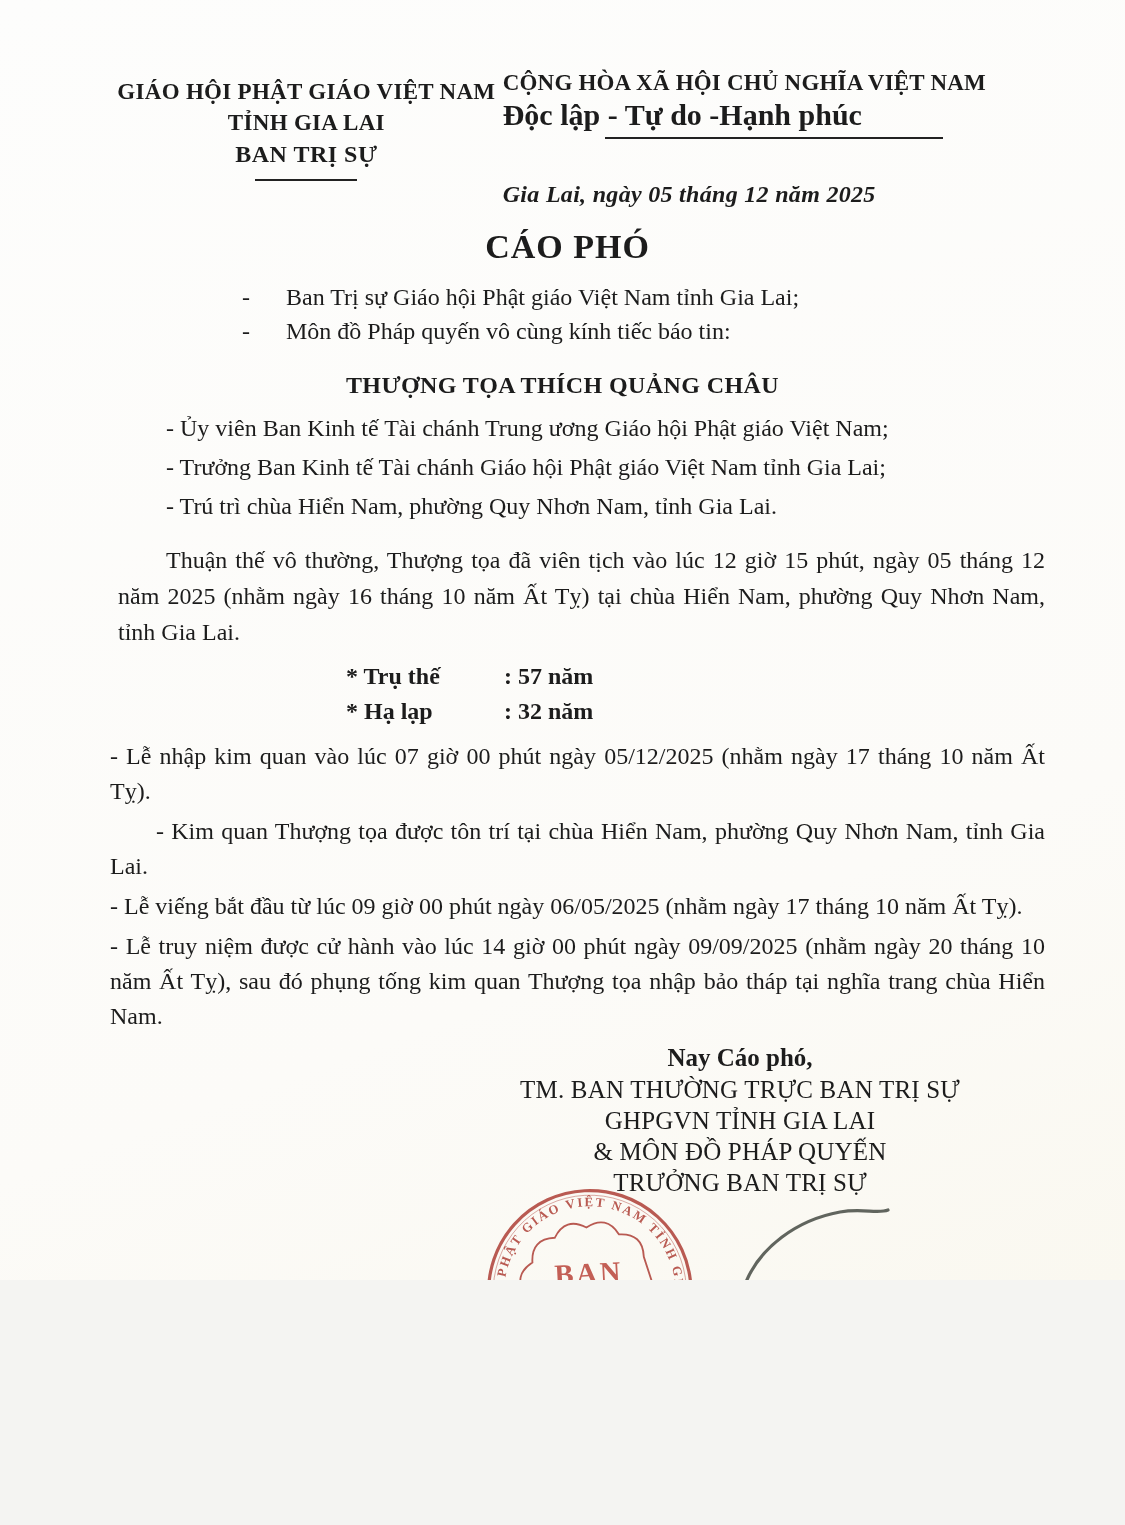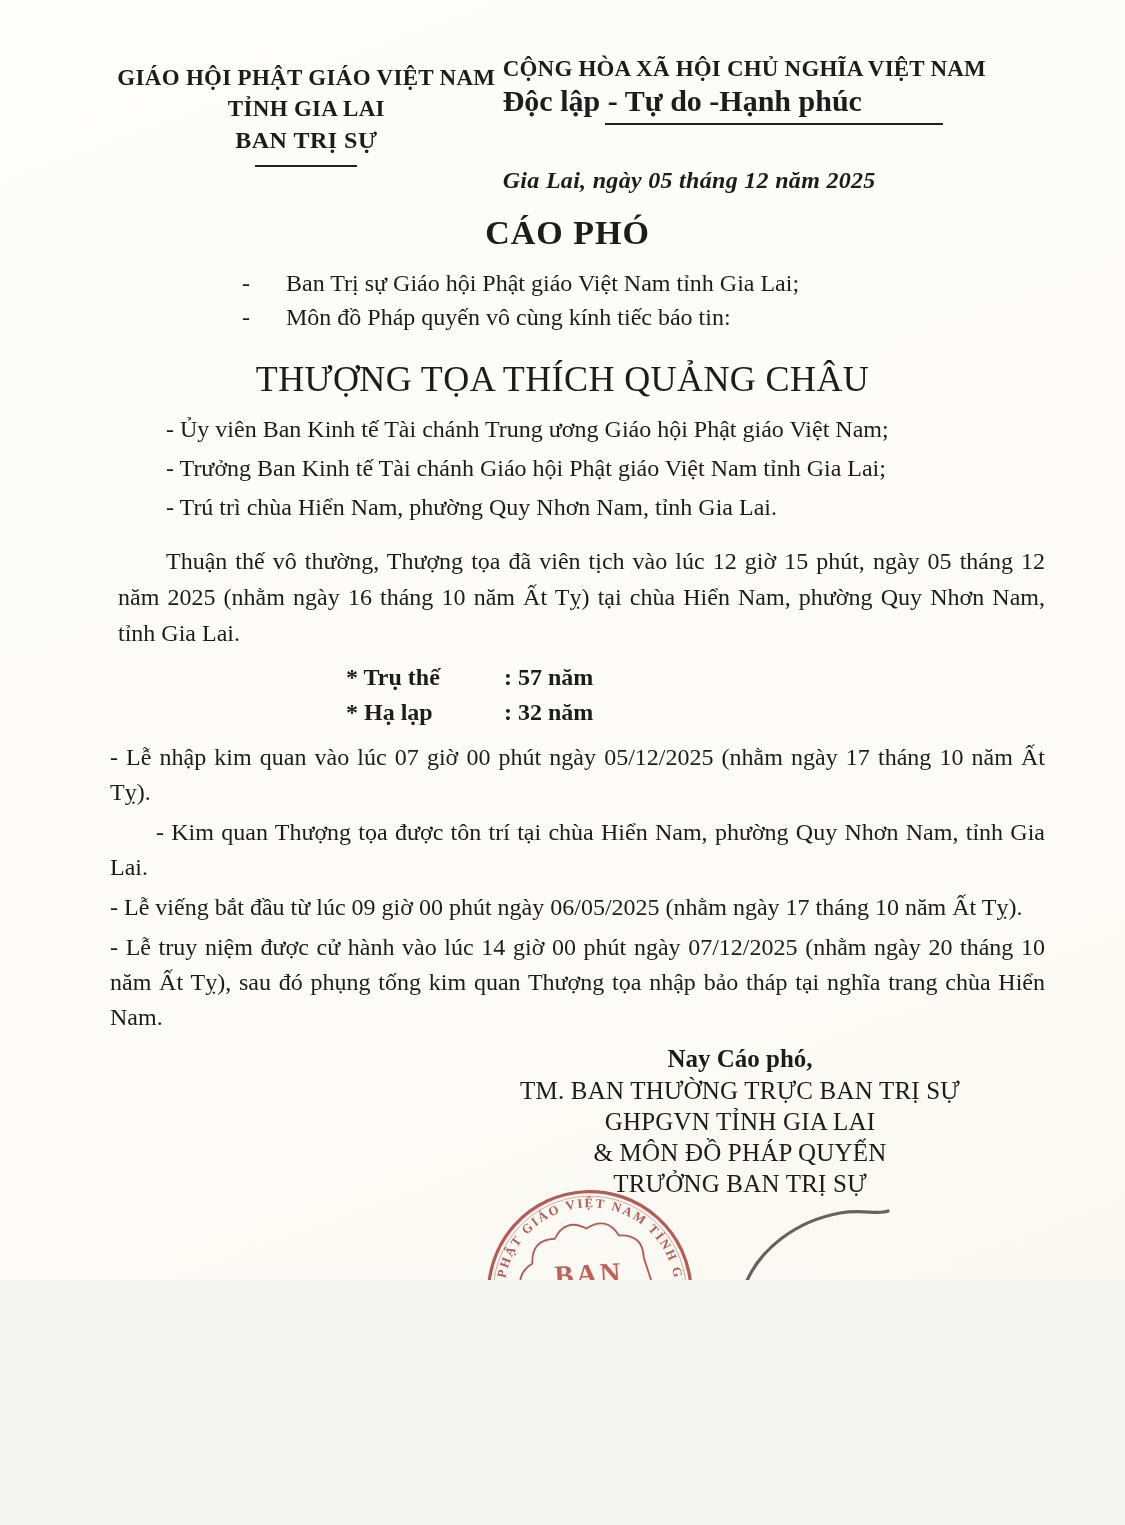--- a/index.html
+++ b/index.html
@@ -2,21 +2,21 @@
 <html><head>
 <meta charset="utf-8">
 <style>
   html,body{margin:0;padding:0;background:#f4f4f2;}
   .page{
     position:relative;
     width:1125px;height:1280px;
     margin:0 auto;
     background:linear-gradient(160deg,#fdfdfc 0%,#fcfbf8 70%,#faf8f0 100%);
     box-sizing:border-box;
-    padding:54px 80px 0 110px;
+    padding:68px 80px 0 110px;
     font-family:"Liberation Serif","DejaVu Serif",serif;
     color:#1c1c1c;
     overflow:hidden;
   }
   
   .hdr{display:flex;}
   .hdr-left{width:42%;text-align:center;padding-top:8px;}
   .hdr-left .l1,.hdr-left .l2{font-size:23px;font-weight:bold;line-height:31px;letter-spacing:.3px;}
   .hdr-left .l3{font-size:24px;font-weight:bold;line-height:32px;letter-spacing:.5px;}
   .rule-s{width:102px;border-top:2.5px solid #222;margin:9px auto 0;}
@@ -25,21 +25,21 @@
   .hdr-right .n2{font-size:30px;font-weight:bold;line-height:34px;}
   .rule-l{width:338px;border-top:2.5px solid #222;margin:5px auto 0;}
   .dateline{font-size:24px;font-style:italic;font-weight:bold;margin-top:42px;letter-spacing:.3px;}
   
   .title{font-size:34px;font-weight:bold;text-align:center;margin:20px 20px 0 0;letter-spacing:1px;}
   
   .intro{margin-top:14px;}
   .intro-item{display:flex;padding-left:132px;font-size:24px;line-height:34px;}
   .intro-item .dash{width:44px;flex:none;}
   
-  .deceased-name{font-size:36px;font-weight:normal;text-align:center;margin:24px 30px 0 0;letter-spacing:.4px;}
+  .deceased-name{font-size:24px;font-weight:bold;text-align:center;margin:24px 30px 0 0;letter-spacing:.4px;}
   .roles{margin-top:10px;padding-left:56px;}
   .role{font-size:24px;line-height:39px;}
   
   .announcement{margin:16px 0 0 8px;font-size:24px;line-height:36px;text-align:justify;text-indent:48px;}
   .stats{margin:9px 0 0 236px;}
   .stat-row{display:flex;font-size:24px;font-weight:bold;line-height:35px;}
   .stat-label{width:158px;flex:none;}
   .events{margin-top:10px;}
   .event{margin:0 0 5px 0;font-size:24px;line-height:35px;text-align:justify;}
   .event.indent{text-indent:46px;}
@@ -104,21 +104,21 @@
     <div class="stat-row">
       <span class="stat-label">* Hạ lạp</span>
       <span>: 32 năm</span>
     </div>
   </div>
 
   <div class="events">
     <p class="event">- Lễ nhập kim quan vào lúc 07 giờ 00 phút ngày 05/12/2025 (nhằm ngày 17 tháng 10 năm Ất Tỵ).</p>
     <p class="event indent">- Kim quan Thượng tọa được tôn trí tại chùa Hiển Nam, phường Quy Nhơn Nam, tỉnh Gia Lai.</p>
     <p class="event">- Lễ viếng bắt đầu từ lúc 09 giờ 00 phút ngày 06/05/2025 (nhằm ngày 17 tháng 10 năm Ất Tỵ).</p>
-    <p class="event">- Lễ truy niệm được cử hành vào lúc 14 giờ 00 phút ngày 07/12/2025 (nhằm ngày 20 tháng 10 năm Ất Tỵ), sau đó phụng tống kim quan Thượng tọa nhập bảo tháp tại nghĩa trang chùa Hiển Nam.</p>
+    <p class="event">- Lễ truy niệm được cử hành vào lúc 14 giờ 00 phút ngày 09/09/2025 (nhằm ngày 20 tháng 10 năm Ất Tỵ), sau đó phụng tống kim quan Thượng tọa nhập bảo tháp tại nghĩa trang chùa Hiển Nam.</p>
   </div>
 
   <div class="sign-block">
     <div class="sign-intro">Nay Cáo phó,</div>
     <div class="sign-line">TM. BAN THƯỜNG TRỰC BAN TRỊ SỰ</div>
     <div class="sign-line">GHPGVN TỈNH GIA LAI</div>
     <div class="sign-line">&amp; MÔN ĐỒ PHÁP QUYẾN</div>
     <div class="sign-line">TRƯỞNG BAN TRỊ SỰ</div>
 
     <div class="stamp-area">

